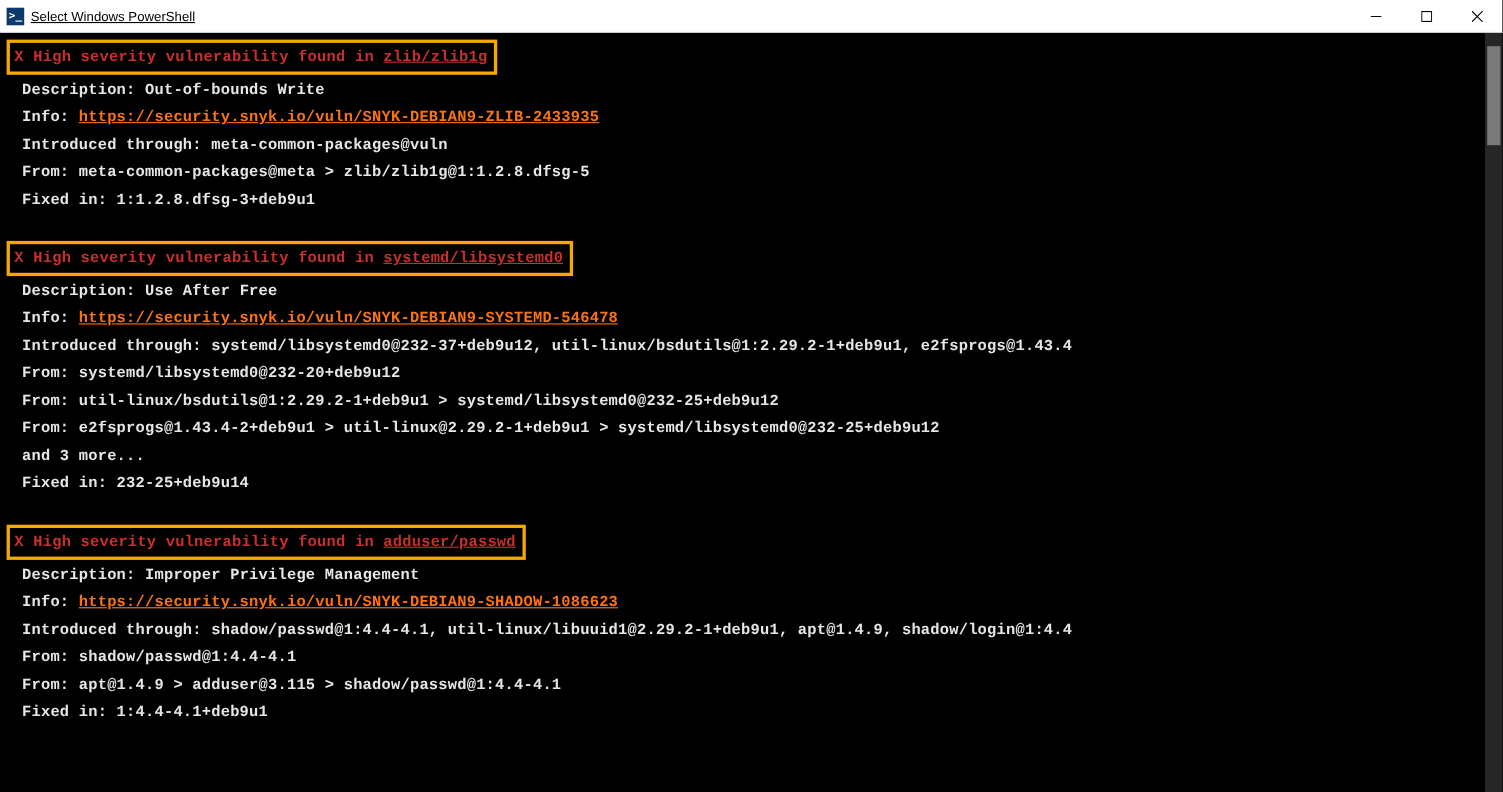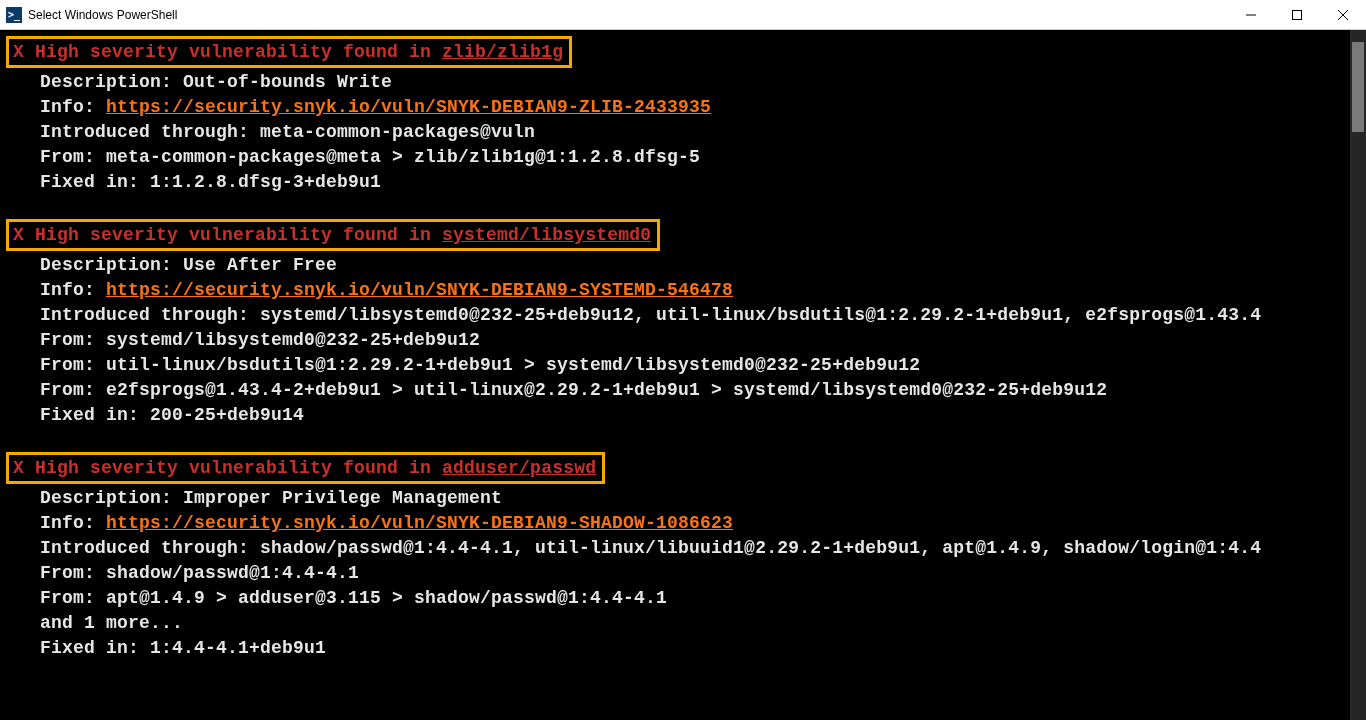--- a/index.html
+++ b/index.html
@@ -22,34 +22,34 @@
     background: #0b3a6b;
     margin-right: 6px;
     display: inline-flex;
     align-items: center;
     justify-content: center;
     color: #fff;
     font-size: 10px;
     font-weight: bold;
     font-family: Consolas, monospace;
   }
-  .titlebar .title-text { flex: 1; }
+  .titlebar .title-text { flex: 1; text-decoration: underline; }
   .win-controls { display: flex; height: 100%; }
   .win-btn {
     width: 46px; height: 100%;
     display: flex; align-items: center; justify-content: center;
     font-family: 'Segoe UI', sans-serif;
     font-size: 12px;
   }
   .win-btn svg { stroke: #000; stroke-width: 1; fill: none; }
 
   .terminal {
     background: #000;
     color: #e6e6e6;
-    font-size: 18px;
+    font-size: 14px;
     line-height: 25px;
     padding: 6px 0 0 0;
     height: 690px;
     position: relative;
     white-space: nowrap;
     letter-spacing: 0.2px;
     font-weight: 600;
   }
   .scrollbar {
     position: absolute;
@@ -69,21 +69,21 @@
     display: inline-block;
     border: 3px solid #f5a900;
     padding: 2px 6px 2px 4px;
     margin-left: 6px;
     margin-bottom: 2px;
     line-height: 22px;
   }
   .heading-line .x { color: #c9302c; }
   .heading-line .sev { color: #c9302c; }
   .heading-line .pkg { color: #c9302c; text-decoration: underline; }
-  .indent { padding-left: 40px; }
+  .indent { padding-left: 20px; }
   .info-url { text-decoration: underline; color: #f97316; }
   .line { display: block; }
 </style>
 </head>
 <body>
 
 <div class="titlebar">
   <span class="ps-icon">&gt;_</span>
   <span class="title-text">Select Windows PowerShell</span>
   <div class="win-controls">
@@ -116,30 +116,30 @@
         <span class="line indent"><span>Description: </span><span>Out-of-bounds Write</span></span>
         <span class="line indent"><span>Info: </span><span class="info-url">https://security.snyk.io/vuln/SNYK-DEBIAN9-ZLIB-2433935</span></span>
         <span class="line indent"><span>Introduced through: </span><span>meta-common-packages@vuln</span></span>
         <span class="line indent"><span>From: meta-common-packages@meta &gt; zlib/zlib1g@1:1.2.8.dfsg-5</span></span>
         <span class="line indent"><span>Fixed in: </span><span>1:1.2.8.dfsg-3+deb9u1</span></span>
       </div>
       <div class="block">
         <div><span class="heading-line"><span class="x">X</span> <span class="sev">High severity vulnerability found in </span><span class="pkg">systemd/libsystemd0</span></span></div>
         <span class="line indent"><span>Description: </span><span>Use After Free</span></span>
         <span class="line indent"><span>Info: </span><span class="info-url">https://security.snyk.io/vuln/SNYK-DEBIAN9-SYSTEMD-546478</span></span>
-        <span class="line indent"><span>Introduced through: </span><span>systemd/libsystemd0@232-25+deb9u12, util-linux/bsdutils@1:2.29.2-1+deb9u1, e2fsprogs@1.43.4</span></span>
-        <span class="line indent"><span>From: systemd/libsystemd0@232-25+deb9u12</span></span>
+        <span class="line indent"><span>Introduced through: </span><span>systemd/libsystemd0@232-37+deb9u12, util-linux/bsdutils@1:2.29.2-1+deb9u1, e2fsprogs@1.43.4</span></span>
+        <span class="line indent"><span>From: systemd/libsystemd0@232-20+deb9u12</span></span>
         <span class="line indent"><span>From: util-linux/bsdutils@1:2.29.2-1+deb9u1 &gt; systemd/libsystemd0@232-25+deb9u12</span></span>
         <span class="line indent"><span>From: e2fsprogs@1.43.4-2+deb9u1 &gt; util-linux@2.29.2-1+deb9u1 &gt; systemd/libsystemd0@232-25+deb9u12</span></span>
-        <span class="line indent"><span>Fixed in: </span><span>200-25+deb9u14</span></span>
+        <span class="line indent"><span>and 3 more...</span></span>
+        <span class="line indent"><span>Fixed in: </span><span>232-25+deb9u14</span></span>
       </div>
       <div class="block">
         <div><span class="heading-line"><span class="x">X</span> <span class="sev">High severity vulnerability found in </span><span class="pkg">adduser/passwd</span></span></div>
         <span class="line indent"><span>Description: </span><span>Improper Privilege Management</span></span>
         <span class="line indent"><span>Info: </span><span class="info-url">https://security.snyk.io/vuln/SNYK-DEBIAN9-SHADOW-1086623</span></span>
         <span class="line indent"><span>Introduced through: </span><span>shadow/passwd@1:4.4-4.1, util-linux/libuuid1@2.29.2-1+deb9u1, apt@1.4.9, shadow/login@1:4.4</span></span>
         <span class="line indent"><span>From: shadow/passwd@1:4.4-4.1</span></span>
         <span class="line indent"><span>From: apt@1.4.9 &gt; adduser@3.115 &gt; shadow/passwd@1:4.4-4.1</span></span>
-        <span class="line indent"><span>and 1 more...</span></span>
         <span class="line indent"><span>Fixed in: </span><span>1:4.4-4.1+deb9u1</span></span>
       </div>
     </div>
 </div>
 
 </body></html>

